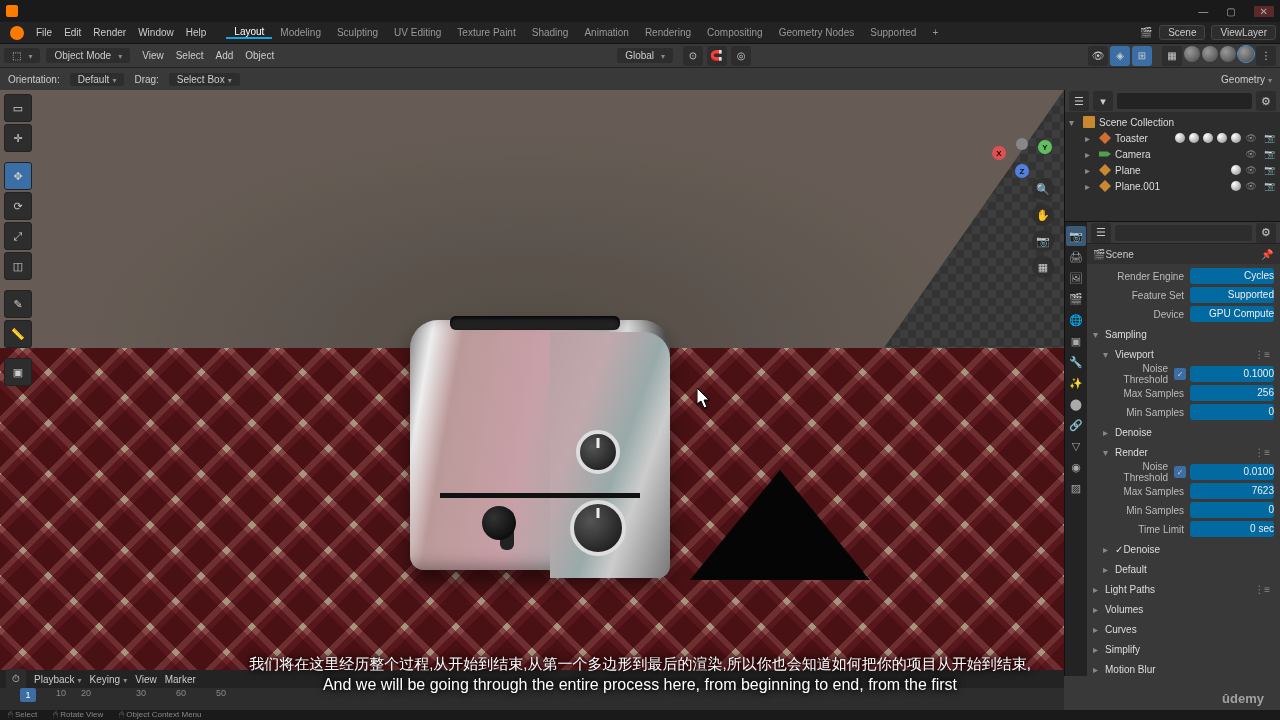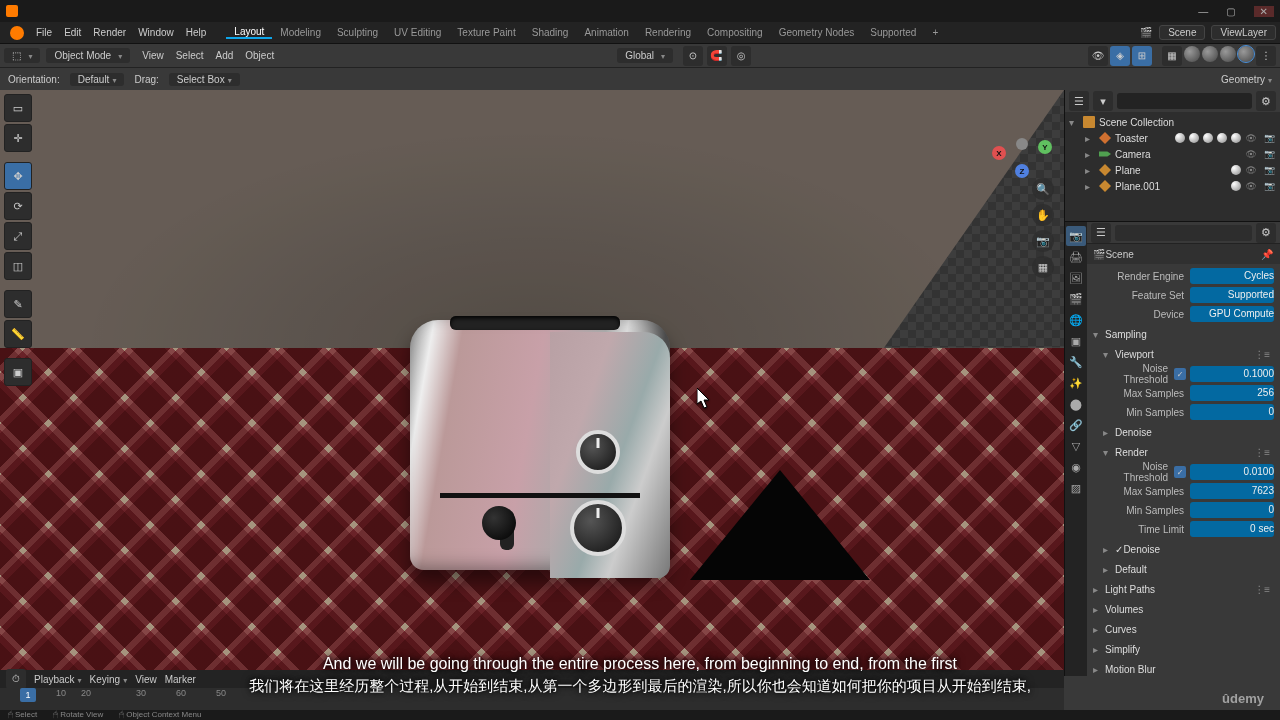--- a/index.html
+++ b/index.html
@@ -522,22 +522,22 @@
     <div class="playhead">1</div>
     <span class="tick" style="left:56px">10</span>
     <span class="tick" style="left:81px">20</span>
     <span class="tick" style="left:136px">30</span>
     <span class="tick" style="left:176px">60</span>
     <span class="tick" style="left:216px">50</span>
   </div>
 </div>
 
 <div class="subtitles">
+  <div class="line cn">我们将在这里经历整个过程,从开始到结束,从第一个多边形到最后的渲染,所以你也会知道如何把你的项目从开始到结束,</div>
   <div class="line">And we will be going through the entire process here, from beginning to end, from the first</div>
-  <div class="line cn">我们将在这里经历整个过程,从开始到结束,从第一个多边形到最后的渲染,所以你也会知道如何把你的项目从开始到结束,</div>
 </div>
 
 <div class="watermark">ûdemy</div>
 
 <div class="statusbar">
   <span>🖱 <span>Select</span></span>
   <span>🖱 <span>Rotate View</span></span>
   <span>🖱 <span>Object Context Menu</span></span>
 </div>
 

